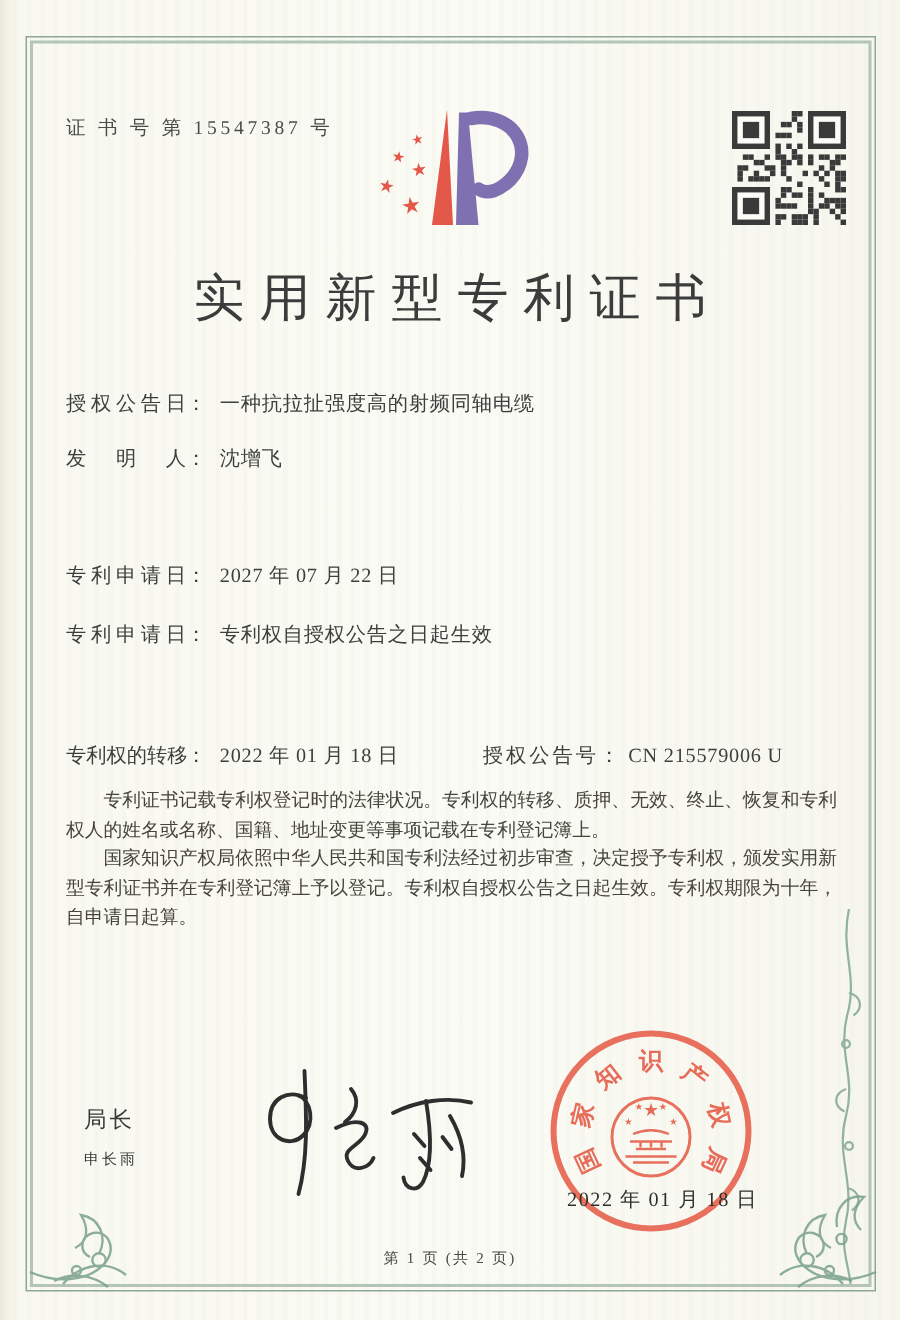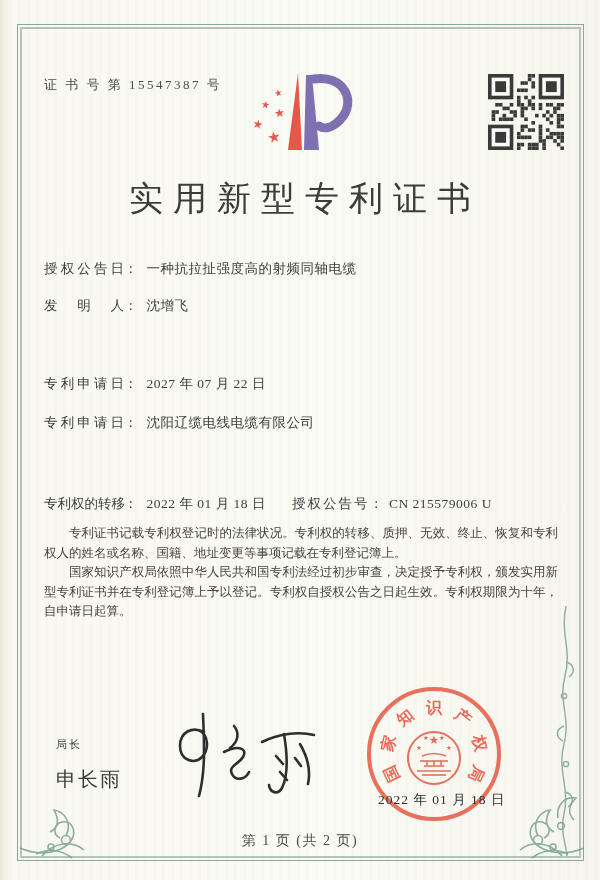--- a/index.html
+++ b/index.html
@@ -12,31 +12,31 @@
   .frame::after{content:"";position:absolute;inset:2px;border:2px solid #b4c5b8;}
   .certno{position:absolute;left:44px;top:76px;font-size:13px;letter-spacing:2.5px;color:#4b4b4b;white-space:nowrap;}
   .logo{position:absolute;left:236px;top:62px;}
   .qr{position:absolute;left:488px;top:74px;}
   .title{position:absolute;left:0;top:176px;width:600px;margin:0;text-align:center;
          font-size:34px;font-weight:500;letter-spacing:10px;text-indent:10px;color:#3c3c3c;}
   .frow{position:absolute;left:44px;font-size:13.5px;color:#3e3e3e;white-space:nowrap;line-height:17px;}
   .flabel{display:inline-block;width:80px;text-align:justify;text-align-last:justify;vertical-align:top;}
   .fcolon{display:inline-block;vertical-align:top;}
   .fvalue{display:inline-block;margin-left:9px;vertical-align:top;letter-spacing:.5px;}
-  .g2{margin-left:26px;letter-spacing:2px;}
+  .g2{margin-left:56px;letter-spacing:2px;}
   .g2v{margin-left:6px;letter-spacing:.5px;}
   .paras{position:absolute;left:44px;top:524px;width:514px;font-size:12.5px;line-height:19.6px;
          color:#45453d;text-align:justify;}
   .paras p{margin:0;text-indent:2em;}
-  .sig-label{position:absolute;left:56px;top:737px;font-size:11px;color:#3a3a3a;letter-spacing:2px;}
-  .sig-name{position:absolute;left:56px;top:766px;font-size:20px;color:#3a3a3a;letter-spacing:2px;}
+  .sig-label{position:absolute;left:56px;top:737px;font-size:15px;color:#3a3a3a;letter-spacing:2px;}
+  .sig-name{position:absolute;left:56px;top:766px;font-size:10px;color:#3a3a3a;letter-spacing:2px;}
   .signature{position:absolute;left:158px;top:700px;}
   .seal{position:absolute;left:360px;top:680px;opacity:.92;}
   .seal-date{position:absolute;left:378px;top:791px;font-size:13.5px;color:#2f2f2f;letter-spacing:1px;z-index:5;white-space:nowrap;}
-  .footer{position:absolute;left:0;top:832px;width:600px;text-align:center;font-size:14px;
+  .footer{position:absolute;left:0;top:832px;width:600px;text-align:center;font-size:10px;
           color:#4a4a44;letter-spacing:1.5px;}
   .orn{position:absolute;pointer-events:none;}
   .orn-left{left:14px;top:778px;}
   .orn-right{left:498px;top:778px;}
   .orn-vine{left:552px;top:606px;}
 </style>
 </head>
 <body>
 
 <div class="page">
@@ -214,21 +214,21 @@
   <div class="frow" style="top:260px">
     <span class="flabel">授权公告日</span><span class="fcolon">：</span><span class="fvalue">一种抗拉扯强度高的射频同轴电缆</span>
   </div>
   <div class="frow" style="top:297px">
     <span class="flabel">发明人</span><span class="fcolon">：</span><span class="fvalue">沈增飞</span>
   </div>
   <div class="frow" style="top:375px">
     <span class="flabel">专利申请日</span><span class="fcolon">：</span><span class="fvalue">2027 年 07 月 22 日</span>
   </div>
   <div class="frow" style="top:414px">
-    <span class="flabel">专利申请日</span><span class="fcolon">：</span><span class="fvalue">沈阳辽缆电线电缆有限公司</span>
+    <span class="flabel">专利申请日</span><span class="fcolon">：</span><span class="fvalue">专利权自授权公告之日起生效</span>
   </div>
   <div class="frow" style="top:495px">
     <span class="flabel">专利权的转移</span><span class="fcolon">：</span><span class="fvalue">2022 年 01 月 18 日</span><span class="fvalue g2">授权公告号</span><span class="fcolon">：</span><span class="fvalue g2v">CN 215579006 U</span>
   </div>
 
   <div class="paras">
     <p>专利证书记载专利权登记时的法律状况。专利权的转移、质押、无效、终止、恢复和专利权人的姓名或名称、国籍、地址变更等事项记载在专利登记簿上。</p>
     <p>国家知识产权局依照中华人民共和国专利法经过初步审查，决定授予专利权，颁发实用新型专利证书并在专利登记簿上予以登记。专利权自授权公告之日起生效。专利权期限为十年，自申请日起算。</p>
   </div>
 

